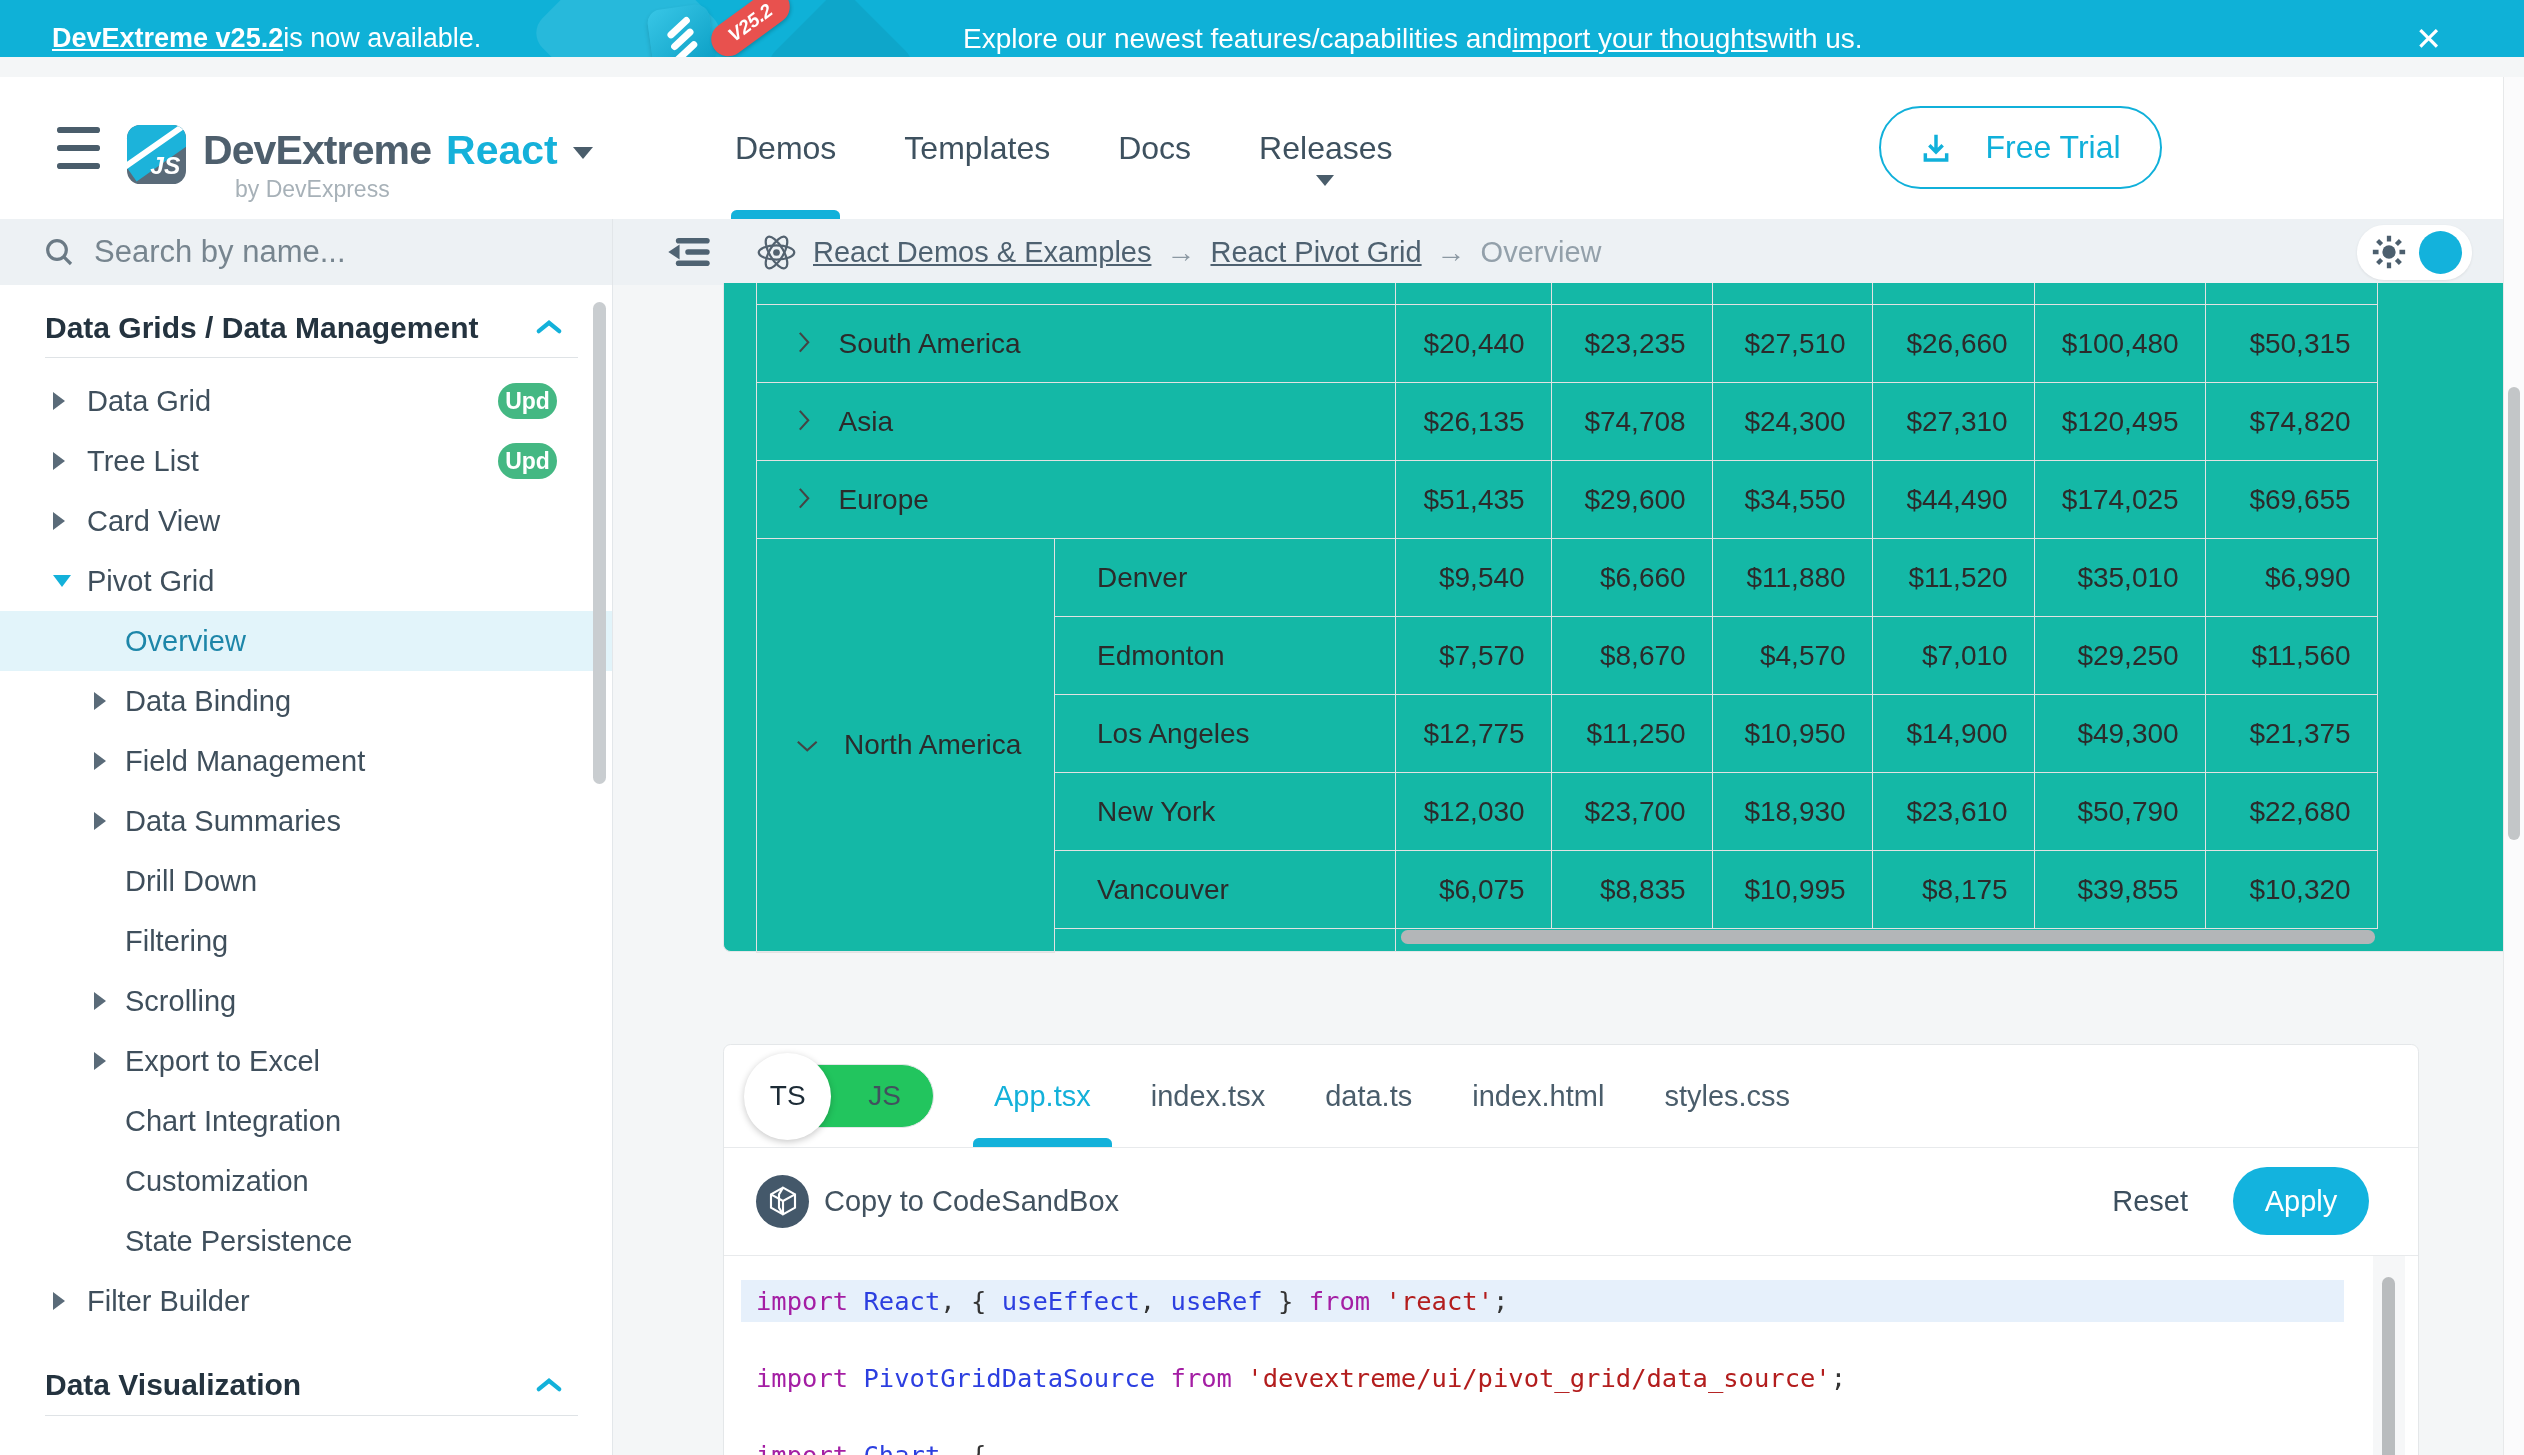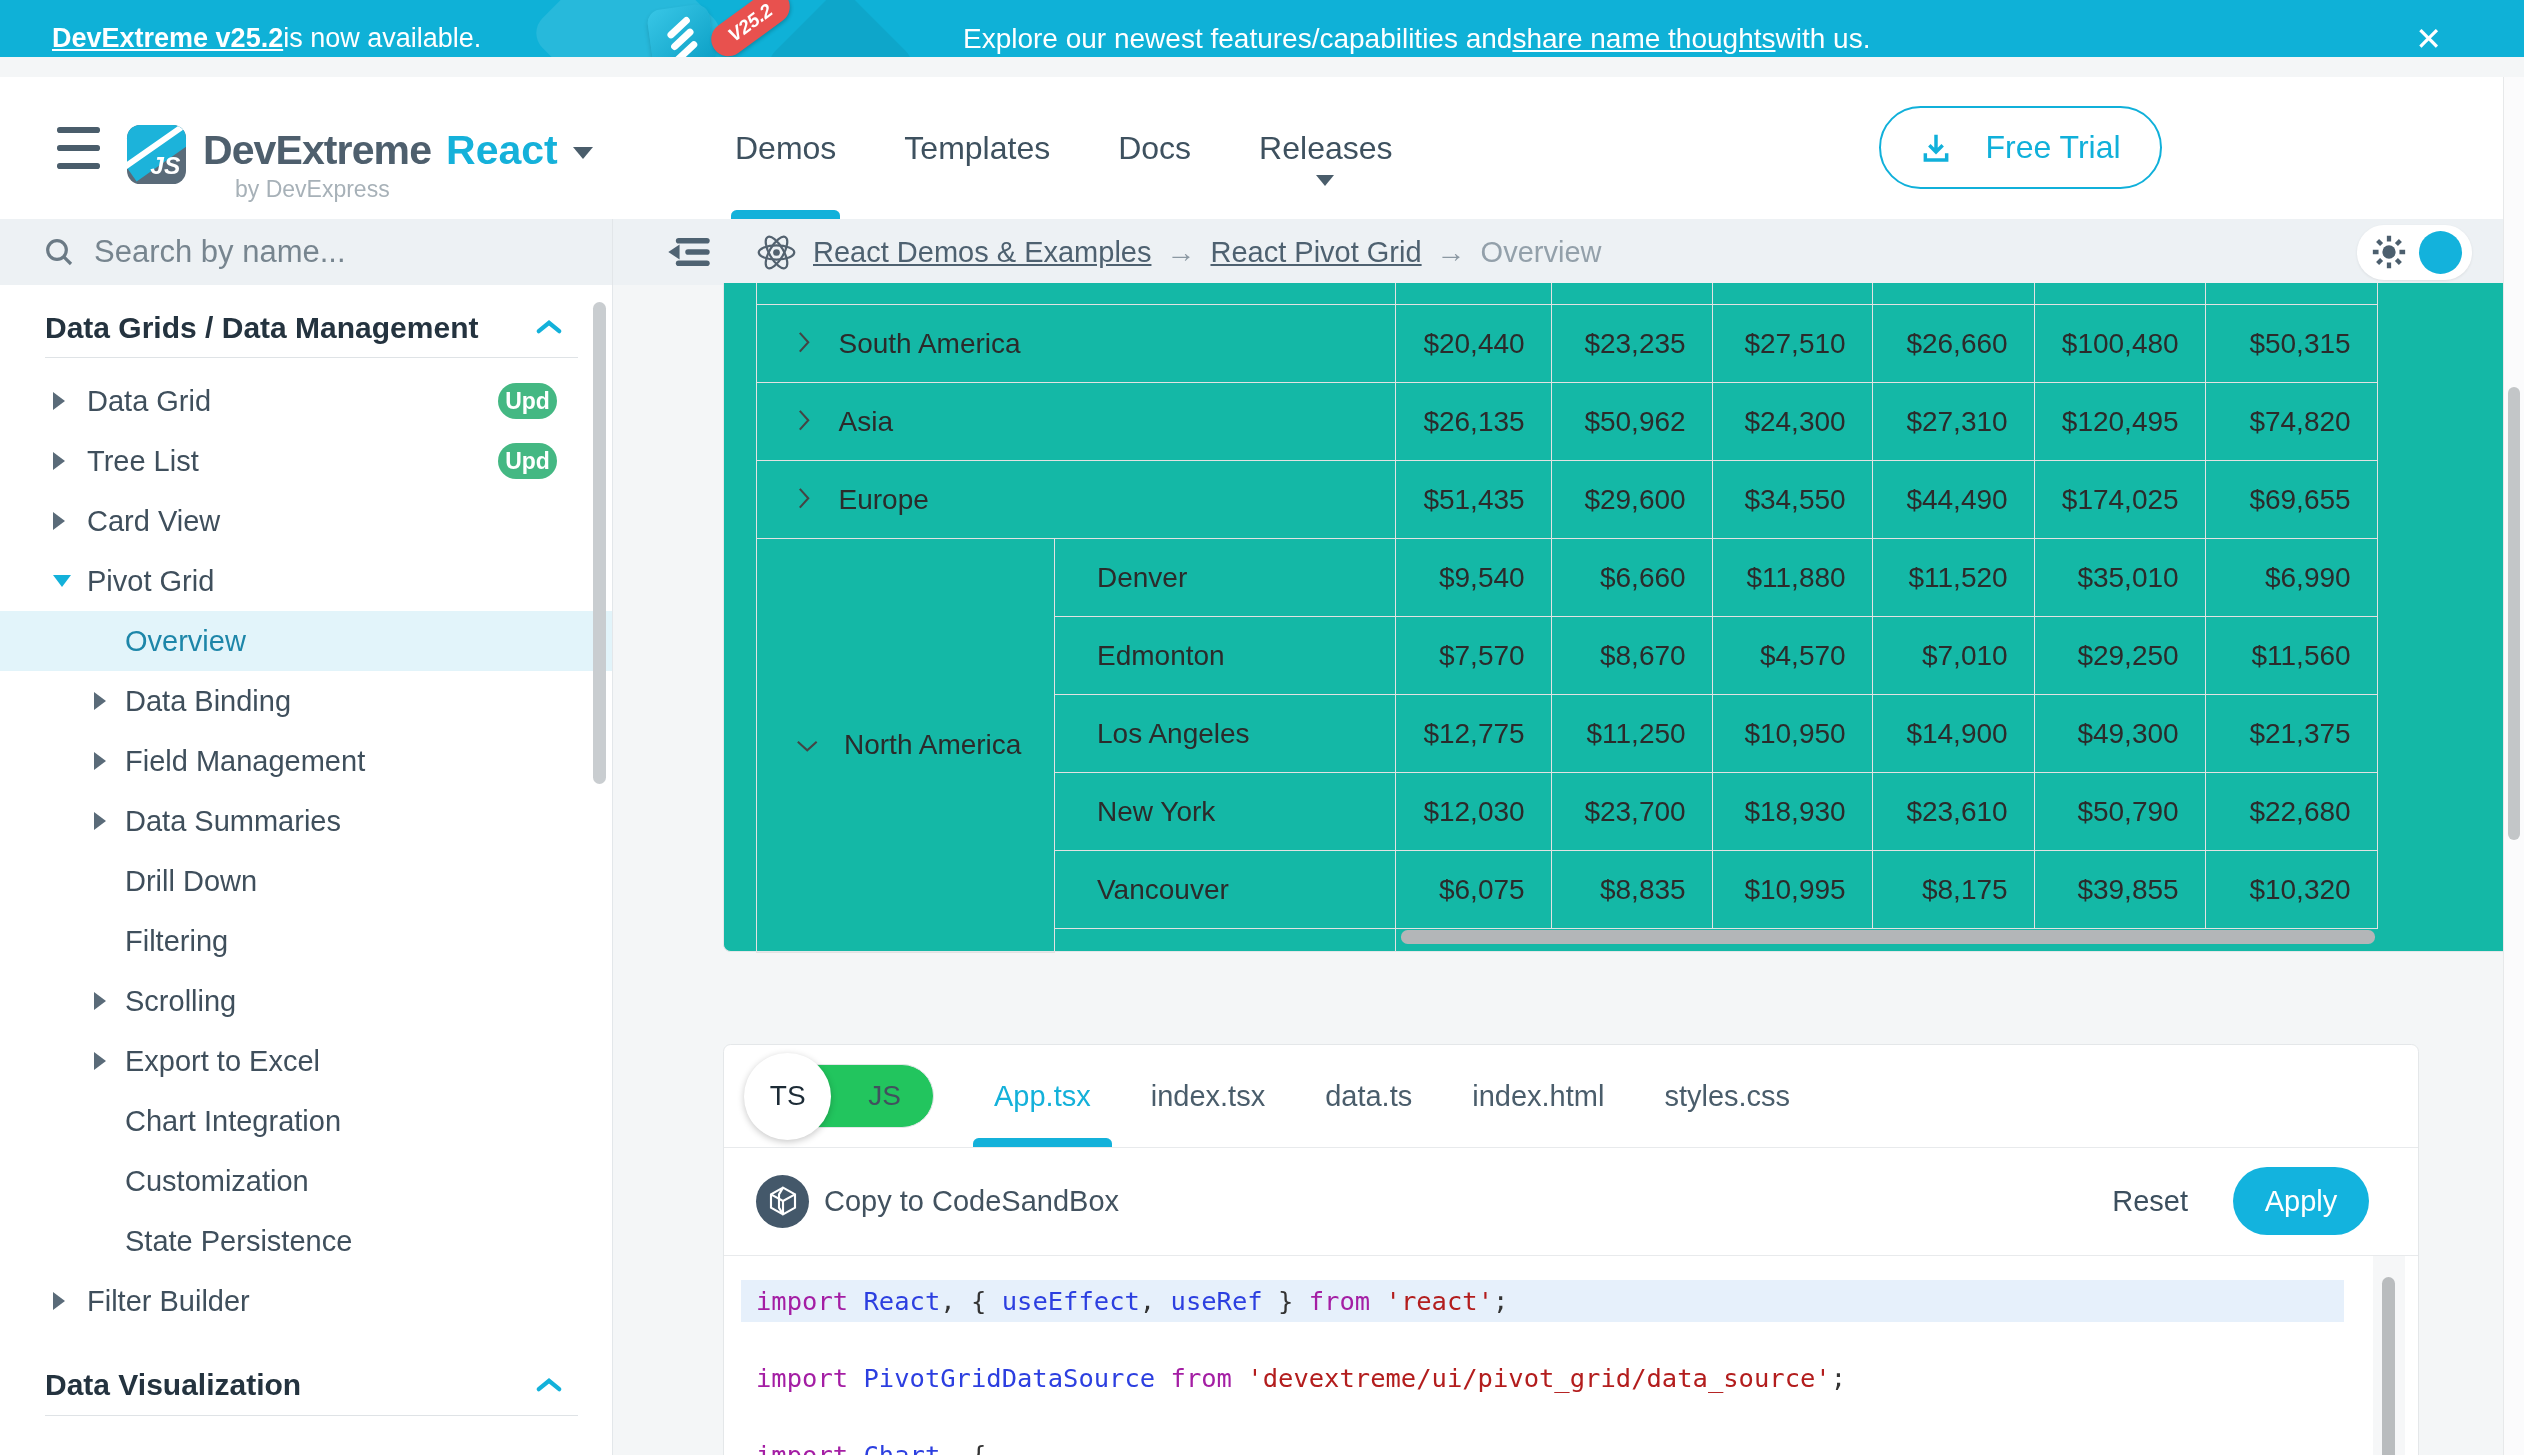--- a/index.html
+++ b/index.html
@@ -140,21 +140,21 @@
         <span> is now available.</span>
     </div>
     <div class="banner-logo-box">
         <i></i>
         <i></i>
         <i></i>
       </div>
     <div class="banner-pill">V25.2</div>
     <div class="banner-msg">
       <span>Explore our newest features/capabilities and </span>
-        <a href="#">share name thoughts</a>
+        <a href="#">import your thoughts</a>
         <span> with us.</span>
     </div>
     <div class="banner-close">✕</div>
   </div>
 
   <div class="header">
     <div class="hamburger">
         <i></i>
         <i></i>
         <i></i>
@@ -358,21 +358,21 @@
               <td class="num">$27,510</td>
               <td class="num">$26,660</td>
               <td class="num">$100,480</td>
               <td class="num">$50,315</td>
             </tr>
             <tr>
               <td class="lab" colspan="2"><span class="chev"><svg width="19" height="24.5" viewBox="0 0 20 26">
                     <path d="M5 3l9 10-9 10" fill="none" stroke="#444" stroke-width="2.2"></path>
                   </svg></span><span>Asia</span></td>
               <td class="num">$26,135</td>
-              <td class="num">$50,962</td>
+              <td class="num">$74,708</td>
               <td class="num">$24,300</td>
               <td class="num">$27,310</td>
               <td class="num">$120,495</td>
               <td class="num">$74,820</td>
             </tr>
             <tr>
               <td class="lab" colspan="2"><span class="chev"><svg width="19" height="24.5" viewBox="0 0 20 26">
                     <path d="M5 3l9 10-9 10" fill="none" stroke="#444" stroke-width="2.2"></path>
                   </svg></span><span>Europe</span></td>
               <td class="num">$51,435</td>

